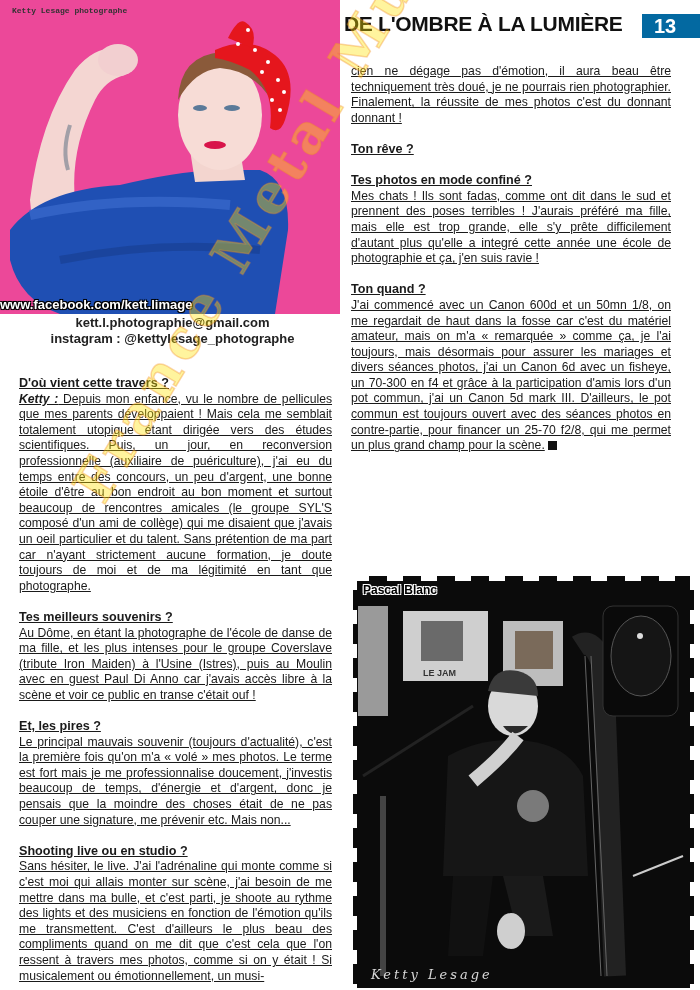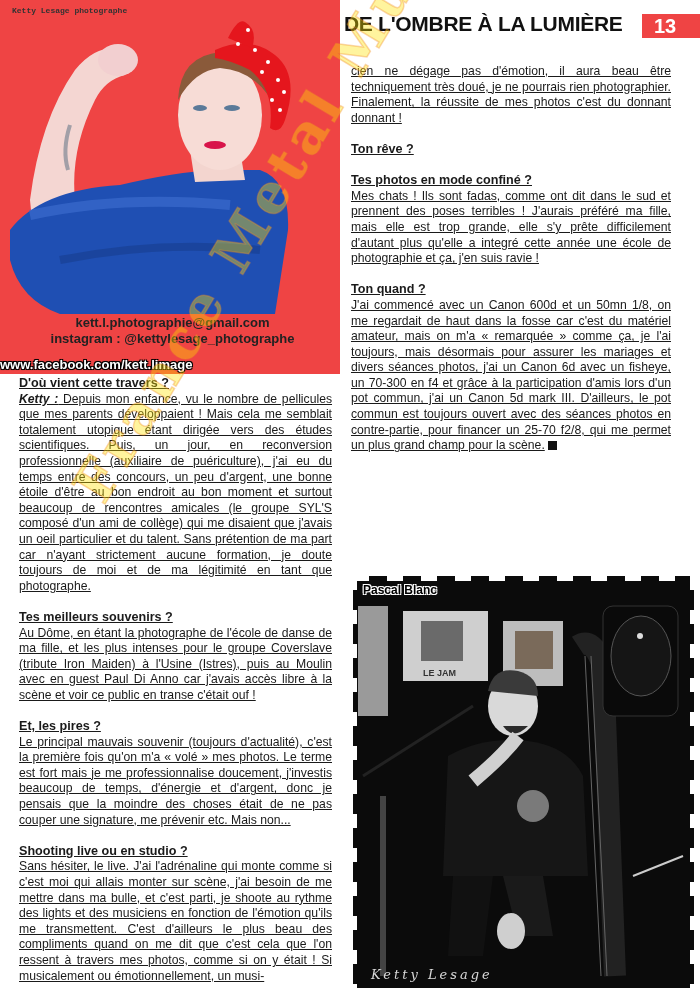--- a/index.html
+++ b/index.html
@@ -1,22 +1,22 @@
 <!DOCTYPE html>
 <html><head>
 <meta charset="utf-8">
 <style>
   * { box-sizing: border-box; margin: 0; padding: 0; }
   html, body { width: 700px; height: 990px; background: #ffffff; overflow: hidden; }
   body { position: relative; font-family: "Liberation Sans", sans-serif; color: #1a1a1a; }
 
   
   .portrait {
-    position: absolute; left: 0; top: 0; width: 340px; height: 374px;
-    background: #ef4444; overflow: hidden;
+    position: absolute; left: 0; top: 0; width: 340px; height: 314px;
+    background: #ec4899; overflow: hidden;
   }
   .portrait .credit {
     position: absolute; left: 12px; top: 6px;
     font-family: "Liberation Mono", monospace; font-weight: bold; font-size: 8px; color: #333;
   }
   .portrait svg { position: absolute; left: 0; top: 0; }
   .portrait .fb {
     position: absolute; left: 0; right: 0; bottom: 2px; text-align: left;
     font-weight: bold; font-size: 13px; color: #fff;
     text-shadow: -1px -1px 0 #000, 1px -1px 0 #000, -1px 1px 0 #000, 1px 1px 0 #000, 0 0 2px #000;
@@ -27,21 +27,21 @@
     font-weight: bold; font-size: 13px; line-height: 15.5px; color: #222;
   }
 
   
   .header-title {
     position: absolute; left: 344px; top: 12px;
     font-weight: bold; font-size: 21px; letter-spacing: -0.3px; color: #111; white-space: nowrap;
   }
   .page-num {
     position: absolute; left: 642px; top: 14px; width: 58px; height: 24px;
-    background: #ef4444; color: #fff; font-weight: bold; font-size: 20px; line-height: 24px;
+    background: #0369a1; color: #fff; font-weight: bold; font-size: 20px; line-height: 24px;
     padding-left: 12px;
   }
 
   
   .col { position: absolute; font-size: 12.2px; line-height: 15.6px; text-align: justify; }
   .col-left  { left: 19px;  top: 376px; width: 313px; }
   .col-right { left: 351px; top: 64px;  width: 320px; }
   .col p { margin: 0; text-decoration: underline; }
   .col .q { font-weight: bold; font-size: 12.6px; text-align: left; }
   .col .gap { height: 15.6px; }

